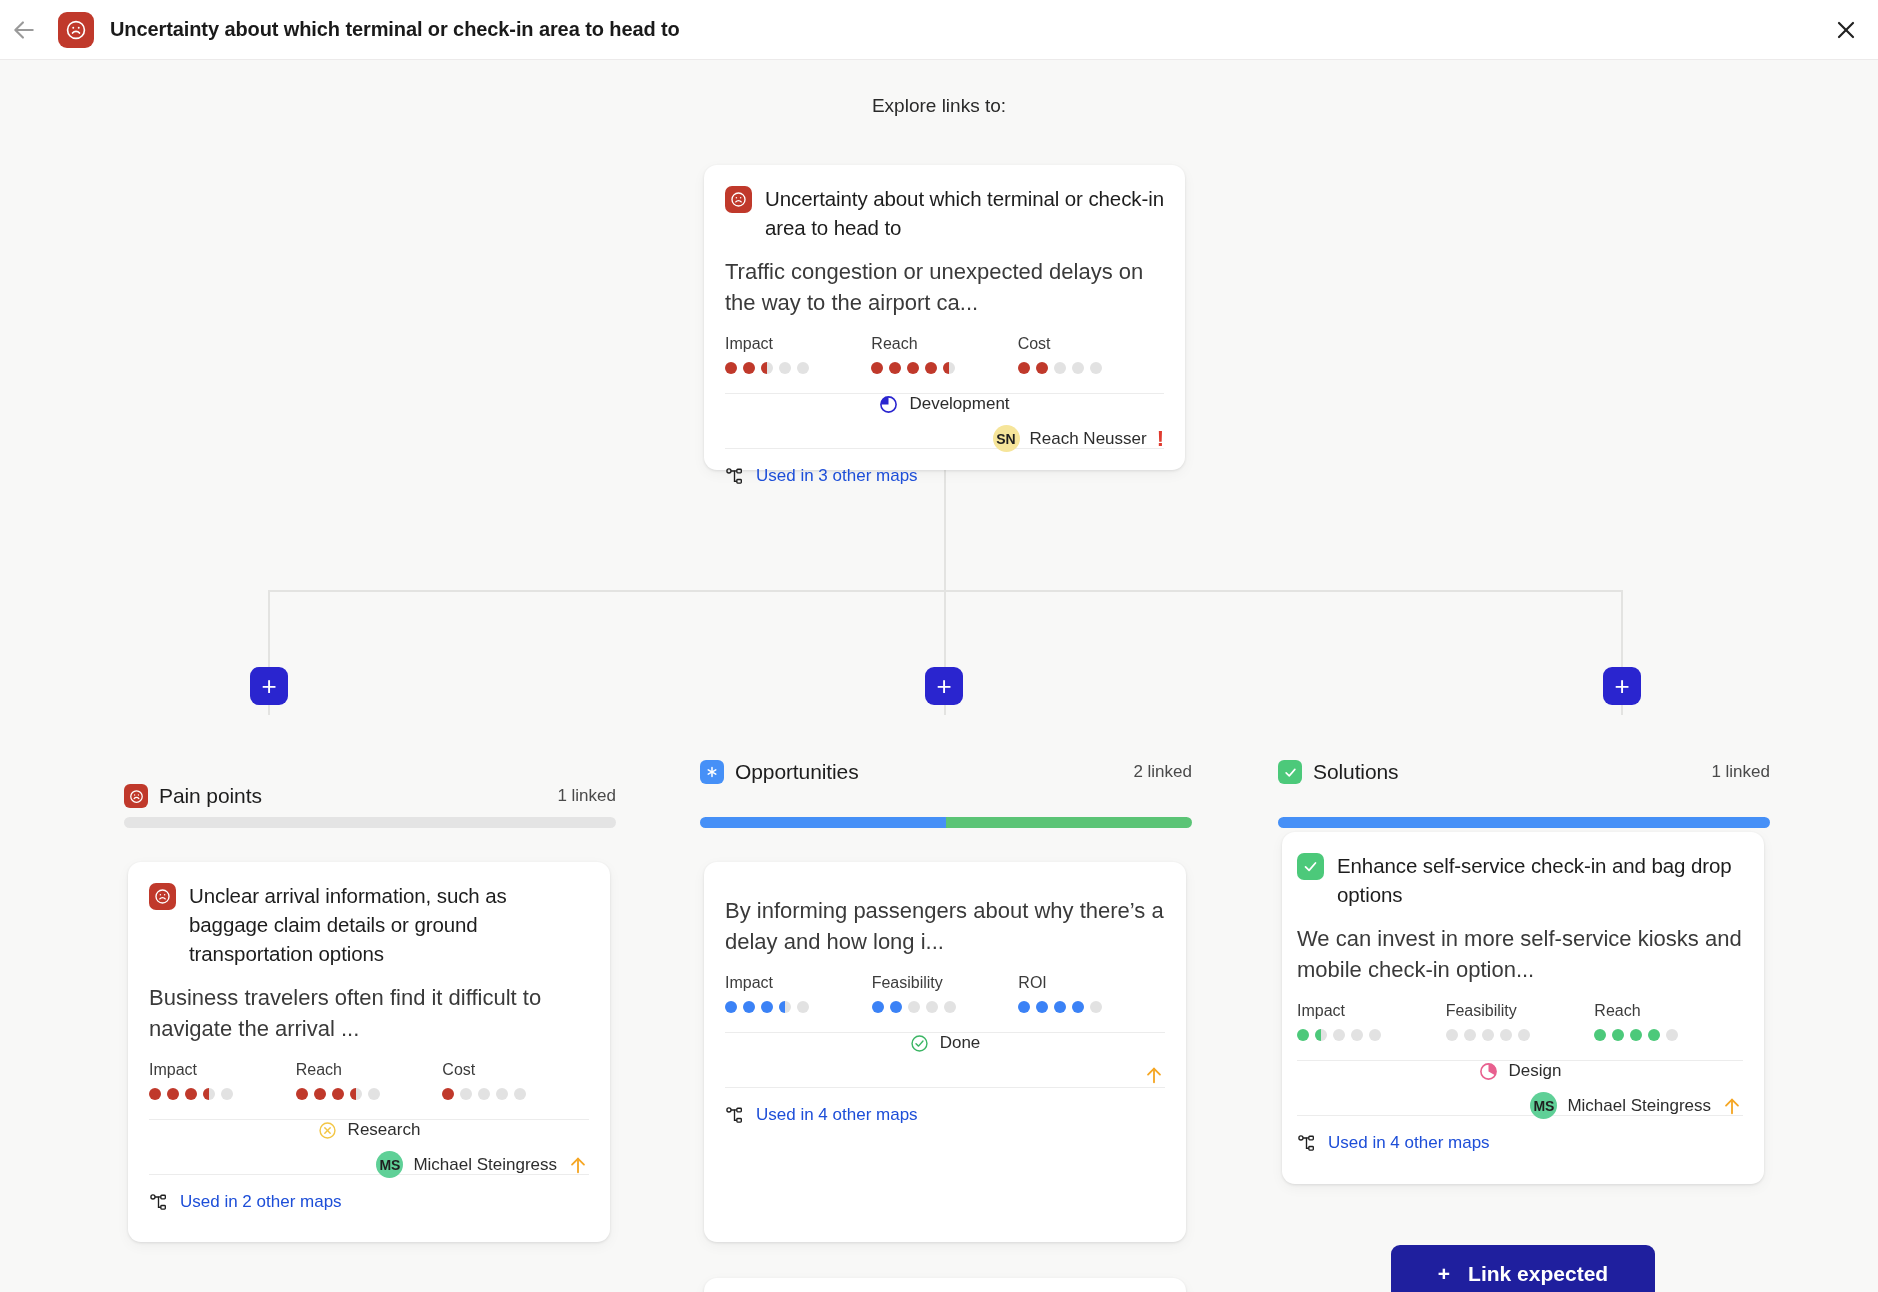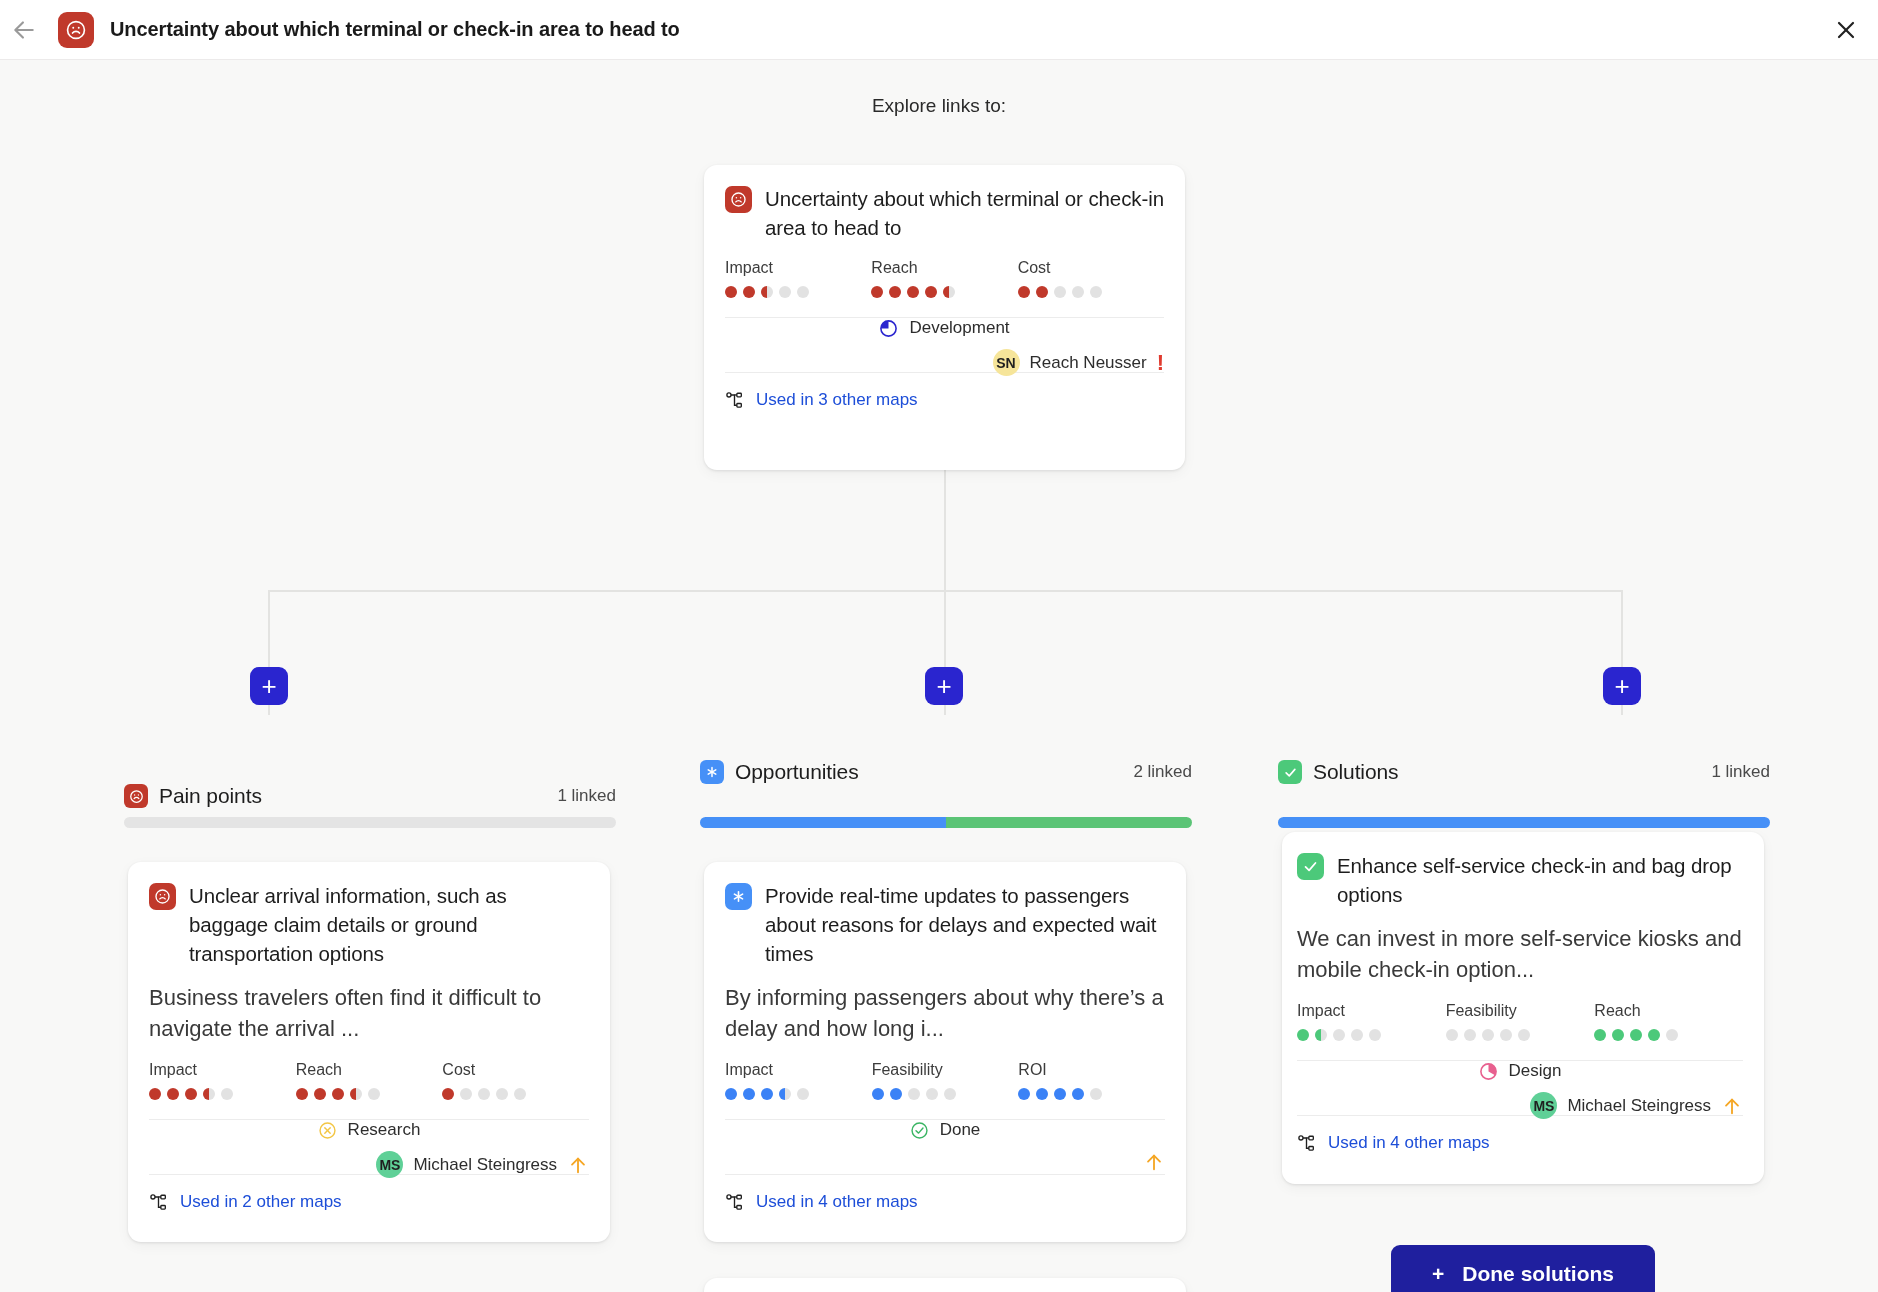--- a/index.html
+++ b/index.html
@@ -201,20 +201,21 @@
       <div class="type-badge badge-pain">
         <svg width="17" height="17" viewBox="0 0 24 24" fill="none" stroke="#ffffff" stroke-width="1.9" stroke-linecap="round">
             <circle cx="12" cy="12" r="9.2"></circle>
             <path d="M8.2 15.4c1-1.3 2.3-1.9 3.8-1.9s2.8.6 3.8 1.9"></path>
             <circle cx="9" cy="9.6" r="1.05" fill="#fff" stroke="none"></circle>
             <circle cx="15" cy="9.6" r="1.05" fill="#fff" stroke="none"></circle>
           </svg>
       </div>
       <div class="card-title">Uncertainty about which terminal or check-in area to head to</div>
     </div>
+    <div class="card-desc">Traffic congestion or unexpected delays on the way to the airport ca...</div>
     <div class="metrics">
         <div class="metric">
           <div class="metric-label">Impact</div>
           <div class="dots c-red">
             <span class="dot full"></span>
             <span class="dot full"></span>
             <span class="dot half"></span>
             <span class="dot"></span>
             <span class="dot"></span>
           </div>
@@ -398,30 +399,20 @@
             <rect x="15" y="15.8" width="5.6" height="4.6" rx="1"></rect>
             <path d="M7.6 5H12v13h3"></path>
             <path d="M12 5h3"></path>
           </svg>
       </span>
       <span>Used in 2 other maps</span>
     </div>
   </div>
 
   <div class="card" style="left:704px; top:802px; width:482px; height:380px;">
-    <div class="card-head">
-      <div class="type-badge badge-opp">
-        <svg width="15" height="15" viewBox="0 0 24 24" stroke="#ffffff" stroke-width="2.6" stroke-linecap="round">
-            <line x1="12" y1="4.5" x2="12" y2="19.5"></line>
-            <line x1="5.5" y1="8.2" x2="18.5" y2="15.8"></line>
-            <line x1="18.5" y1="8.2" x2="5.5" y2="15.8"></line>
-          </svg>
-      </div>
-      <div class="card-title">Provide real-time updates to passengers about reasons for delays and expected wait times</div>
-    </div>
     <div class="card-desc">By informing passengers about why there’s a delay and how long i...</div>
     <div class="metrics">
         <div class="metric">
           <div class="metric-label">Impact</div>
           <div class="dots c-blue">
             <span class="dot full"></span>
             <span class="dot full"></span>
             <span class="dot full"></span>
             <span class="dot half"></span>
             <span class="dot"></span>
@@ -561,16 +552,16 @@
             <path d="M7.6 5H12v13h3"></path>
             <path d="M12 5h3"></path>
           </svg>
       </span>
       <span>Used in 4 other maps</span>
     </div>
   </div>
 
   <div class="link-btn" style="left:1391px; top:1185px; width:264px; height:58px;">
     <span>+</span>
-    <span>Done solutions</span>
+    <span>Link expected</span>
   </div>
 
 </div>
 
 </body></html>

